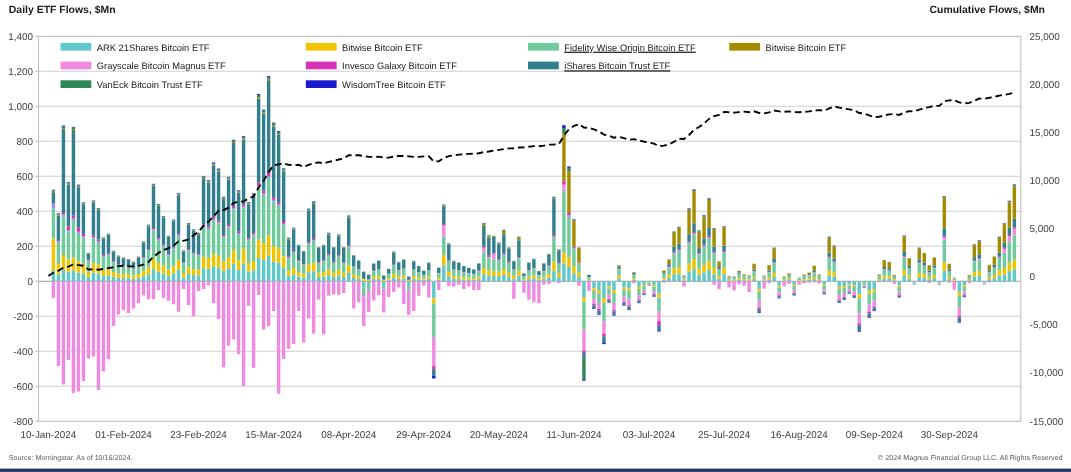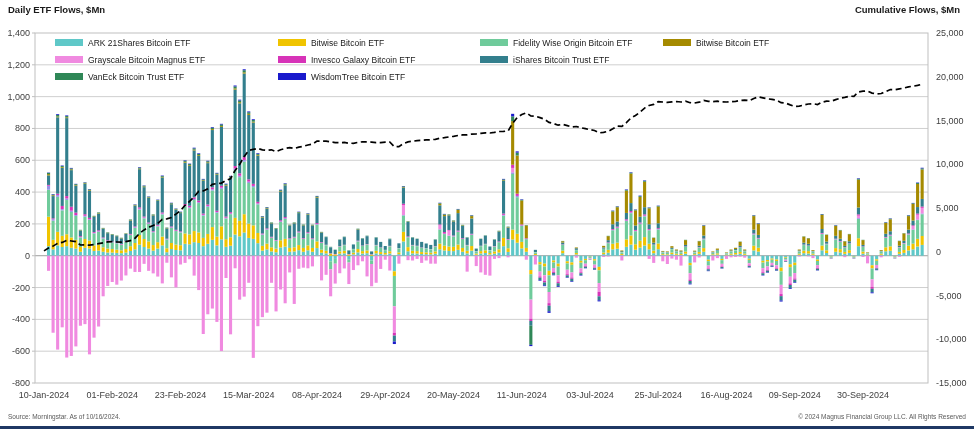--- a/index.html
+++ b/index.html
@@ -1,20 +1,20 @@
 <!DOCTYPE html>
 <html><head>
 <meta charset="utf-8">
 <style>
   html,body{margin:0;padding:0;background:#ffffff;}
   .frame{position:relative;width:974px;height:429px;background:#ffffff;overflow:hidden;
          font-family:"Liberation Sans",sans-serif;}
   .title{position:absolute;top:4px;font-size:9.5px;font-weight:700;color:#1a1a1a;white-space:nowrap;}
   .title-left{left:8px;}
-  .title-right{right:14px;}
+  .title-right{right:24px;}
   .chart-svg{position:absolute;left:0;top:0;}
   .legend{position:absolute;left:55px;top:34px;display:flex;z-index:3;}
   .legend-col{display:flex;flex-direction:column;}
   .legend-item{display:flex;align-items:center;height:17px;white-space:nowrap;}
   .legend-swatch{width:28px;height:7px;margin-right:5px;flex:0 0 auto;}
   .legend-line-sample{width:28px;height:7px;margin-right:5px;flex:0 0 auto;position:relative;}
   .legend-line-sample::before{content:"";position:absolute;left:0;right:0;top:2.5px;
       border-top:2px dashed #000;}
   .legend-label{font-size:8.5px;color:#1a1a1a;}
   .footer{position:absolute;top:413px;font-size:6.5px;color:#595959;white-space:nowrap;}
@@ -1684,21 +1684,21 @@
         </div>
         <div class="legend-item">
           <span class="legend-swatch" style="background: rgb(215, 51, 184);"></span>
           <span class="legend-label">Invesco Galaxy Bitcoin ETF</span>
         </div>
         <div class="legend-item">
           <span class="legend-swatch" style="background: rgb(26, 26, 204);"></span>
           <span class="legend-label">WisdomTree Bitcoin ETF</span>
         </div>
       </div>
-      <div class="legend-col" style="width: 183px;">
+      <div class="legend-col" style="width: 183px; text-decoration: underline;">
         <div class="legend-item">
           <span class="legend-swatch" style="background: rgb(111, 203, 155);"></span>
           <span class="legend-label">Fidelity Wise Origin Bitcoin ETF</span>
         </div>
         <div class="legend-item">
           <span class="legend-swatch" style="background: rgb(51, 127, 141);"></span>
           <span class="legend-label">iShares Bitcoin Trust ETF</span>
         </div>
       </div>
       <div class="legend-col" style="width: 150px;">

